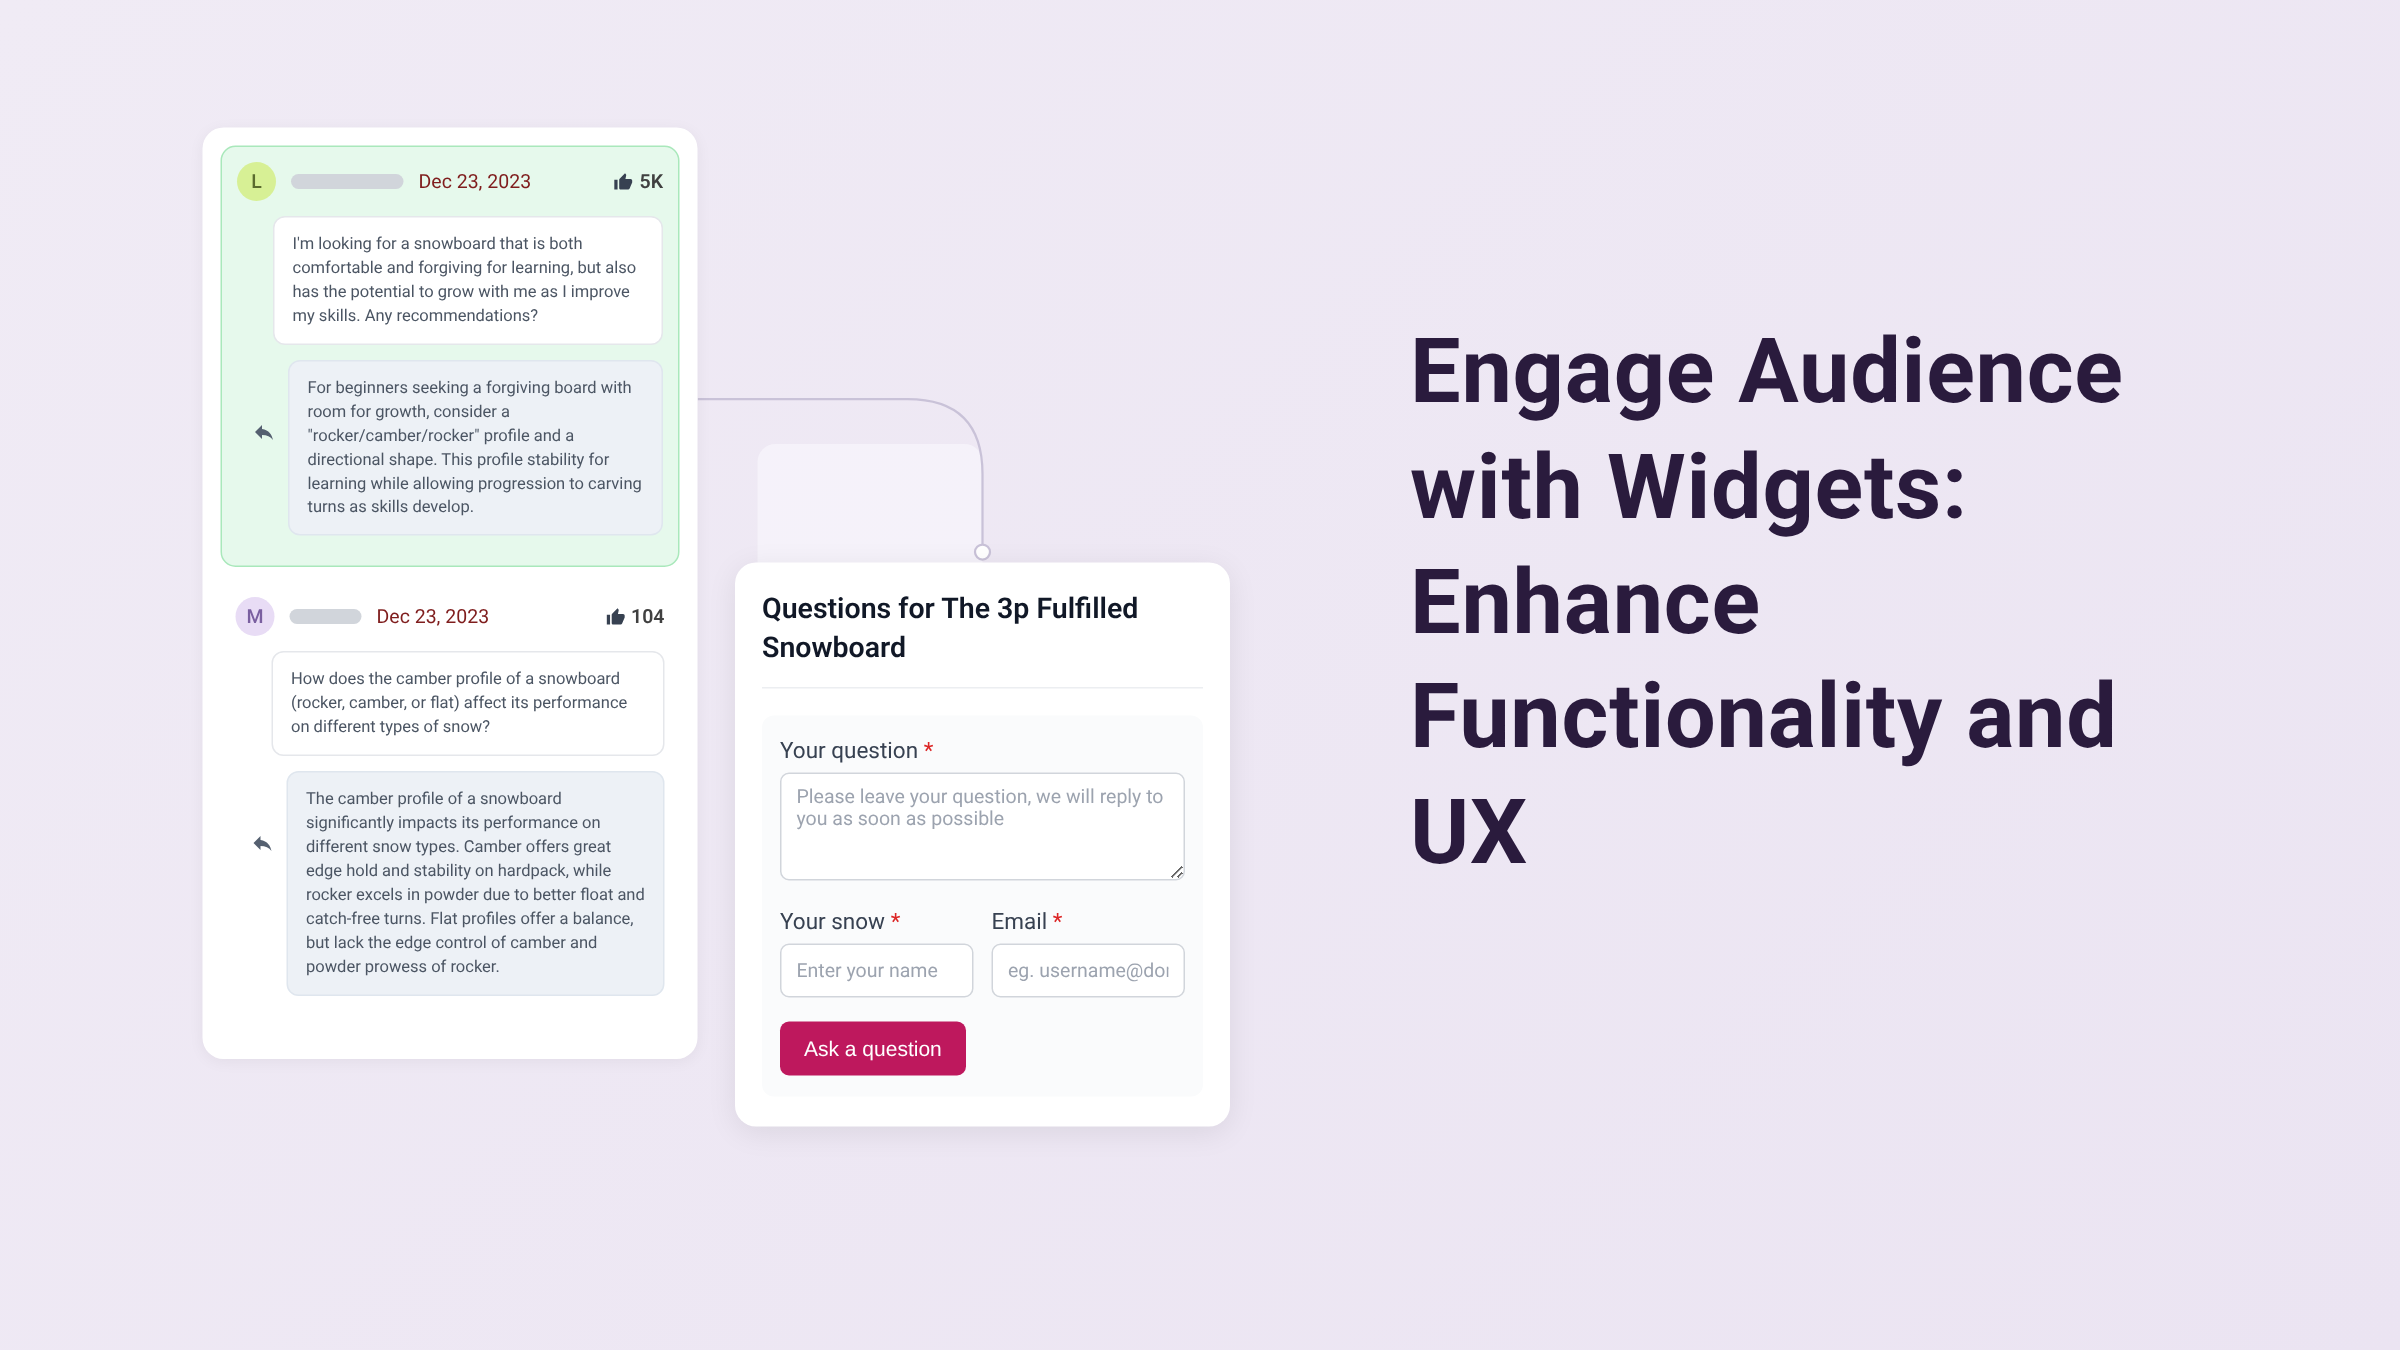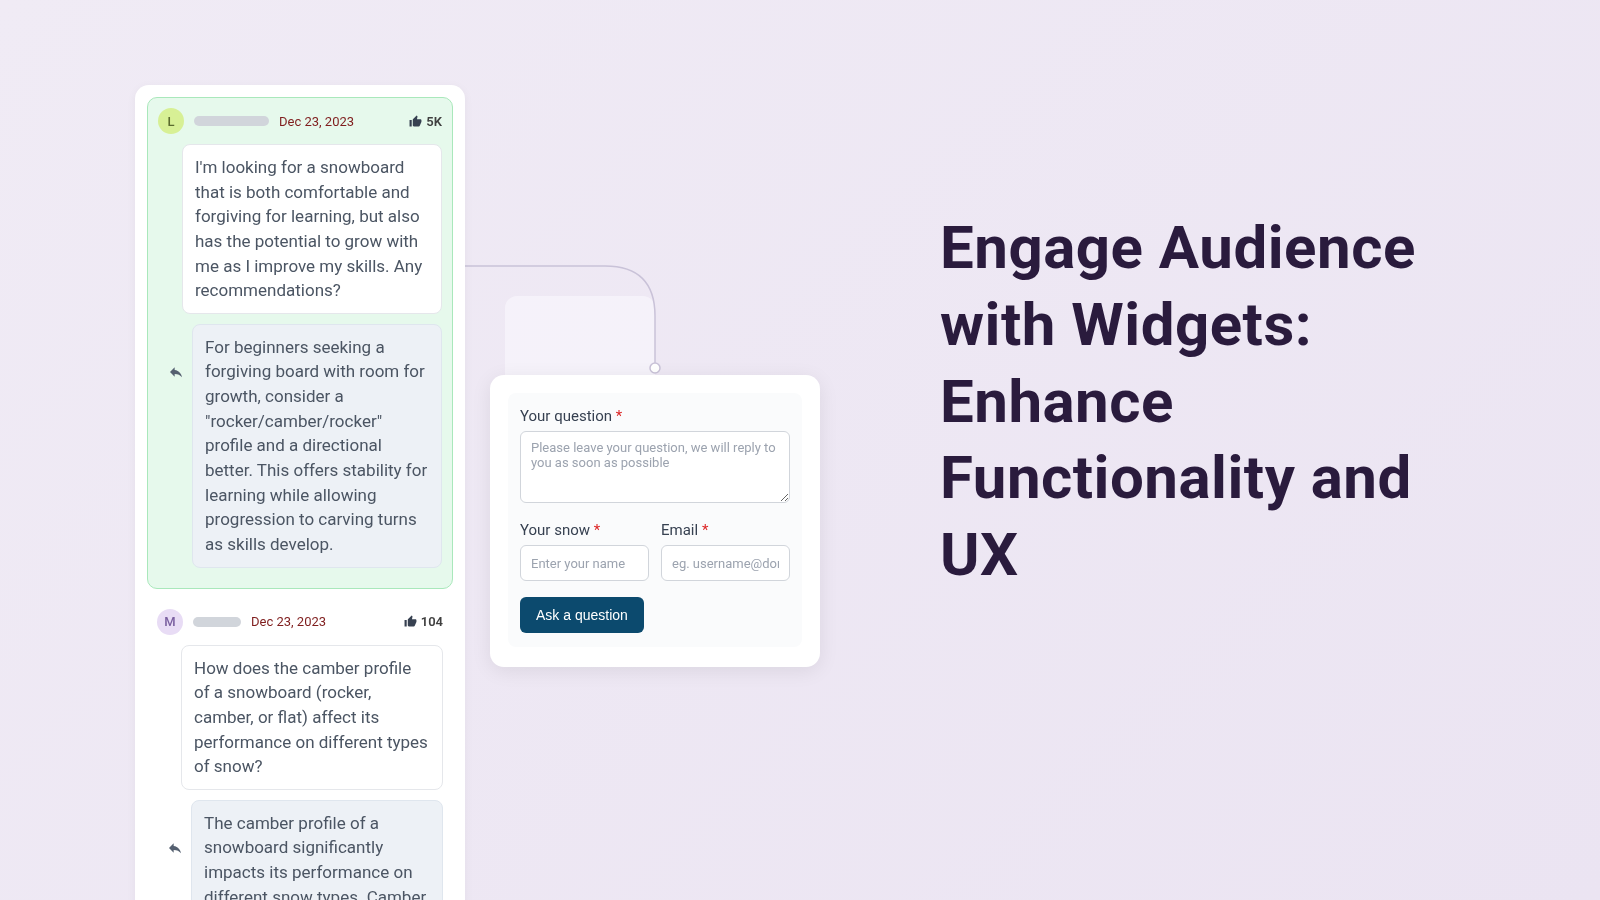--- a/index.html
+++ b/index.html
@@ -82,21 +82,21 @@
   font-size: 13px;
   font-weight: 600;
   color: #404040;
 }
 
 .bubble {
   background: #ffffff;
   border: 1px solid #e5e7eb;
   border-radius: 8px;
   padding: 10px 12px;
-  font-size: 17px;
+  font-size: 11px;
   line-height: 1.45;
   color: #4b5563;
   margin-left: 24px;
   margin-bottom: 10px;
 }
 .bubble.reply {
   background: #edf1f6;
   border: 1px solid #dfe6ee;
   margin-left: 44px;
 }
@@ -167,21 +167,21 @@
   border: 1px solid #d1d5db;
   border-radius: 6px;
   padding: 0 10px;
   font-size: 13px;
   font-family: inherit;
   background: #fff;
 }
 .input::placeholder, .textarea::placeholder { color: #9ca3af; }
 .submit {
   margin-top: 16px;
-  background: #0c4a6e;
+  background: #be185d;
   color: #fff;
   border: none;
   border-radius: 6px;
   padding: 10px 16px;
   font-size: 14px;
   font-weight: 500;
   cursor: pointer;
 }
 
 .headline {
@@ -240,21 +240,21 @@
           <span>5K</span>
         </div>
       </div>
       <div class="bubble">I'm looking for a snowboard that is both comfortable and forgiving for learning, but also has the potential to grow with me as I improve my skills. Any recommendations?</div>
       <div class="reply-row">
         <span class="reply-icon">
           <svg width="16" height="16" viewBox="0 0 24 24" fill="#556070">
               <path d="M10 9V5l-7 7 7 7v-4.1c5 0 8.5 1.6 11 5.1-1-5-4-10-11-11z"></path>
             </svg>
         </span>
-        <div class="bubble reply">For beginners seeking a forgiving board with room for growth, consider a "rocker/camber/rocker" profile and a directional better. This offers stability for learning while allowing progression to carving turns as skills develop.</div>
+        <div class="bubble reply">For beginners seeking a forgiving board with room for growth, consider a "rocker/camber/rocker" profile and a directional shape. This profile stability for learning while allowing progression to carving turns as skills develop.</div>
       </div>
     </div>
 
     <div class="qa-item plain">
       <div class="qa-header">
         <div class="avatar lavender">M</div>
         <div class="name-bar w2"></div>
         <div class="date">Dec 23, 2023</div>
         <div class="likes">
           <svg width="13" height="13" viewBox="0 0 24 24" fill="#374151">
@@ -270,20 +270,21 @@
               <path d="M10 9V5l-7 7 7 7v-4.1c5 0 8.5 1.6 11 5.1-1-5-4-10-11-11z"></path>
             </svg>
         </span>
         <div class="bubble reply">The camber profile of a snowboard significantly impacts its performance on different snow types. Camber offers great edge hold and stability on hardpack, while rocker excels in powder due to better float and catch-free turns. Flat profiles offer a balance, but lack the edge control of camber and powder prowess of rocker.</div>
       </div>
     </div>
 
   </div>
 
   <div class="form-card">
+    <div class="form-title">Questions for The 3p Fulfilled Snowboard</div>
     <div class="form-body">
       <label class="field-label">
         <span>Your question</span> <span class="req">*</span>
       </label>
       <textarea class="textarea" placeholder="Please leave your question, we will reply to you as soon as possible" style=""></textarea>
       <div class="row">
         <div class="col">
           <label class="field-label">
             <span>Your snow</span> <span class="req">*</span>
           </label>

